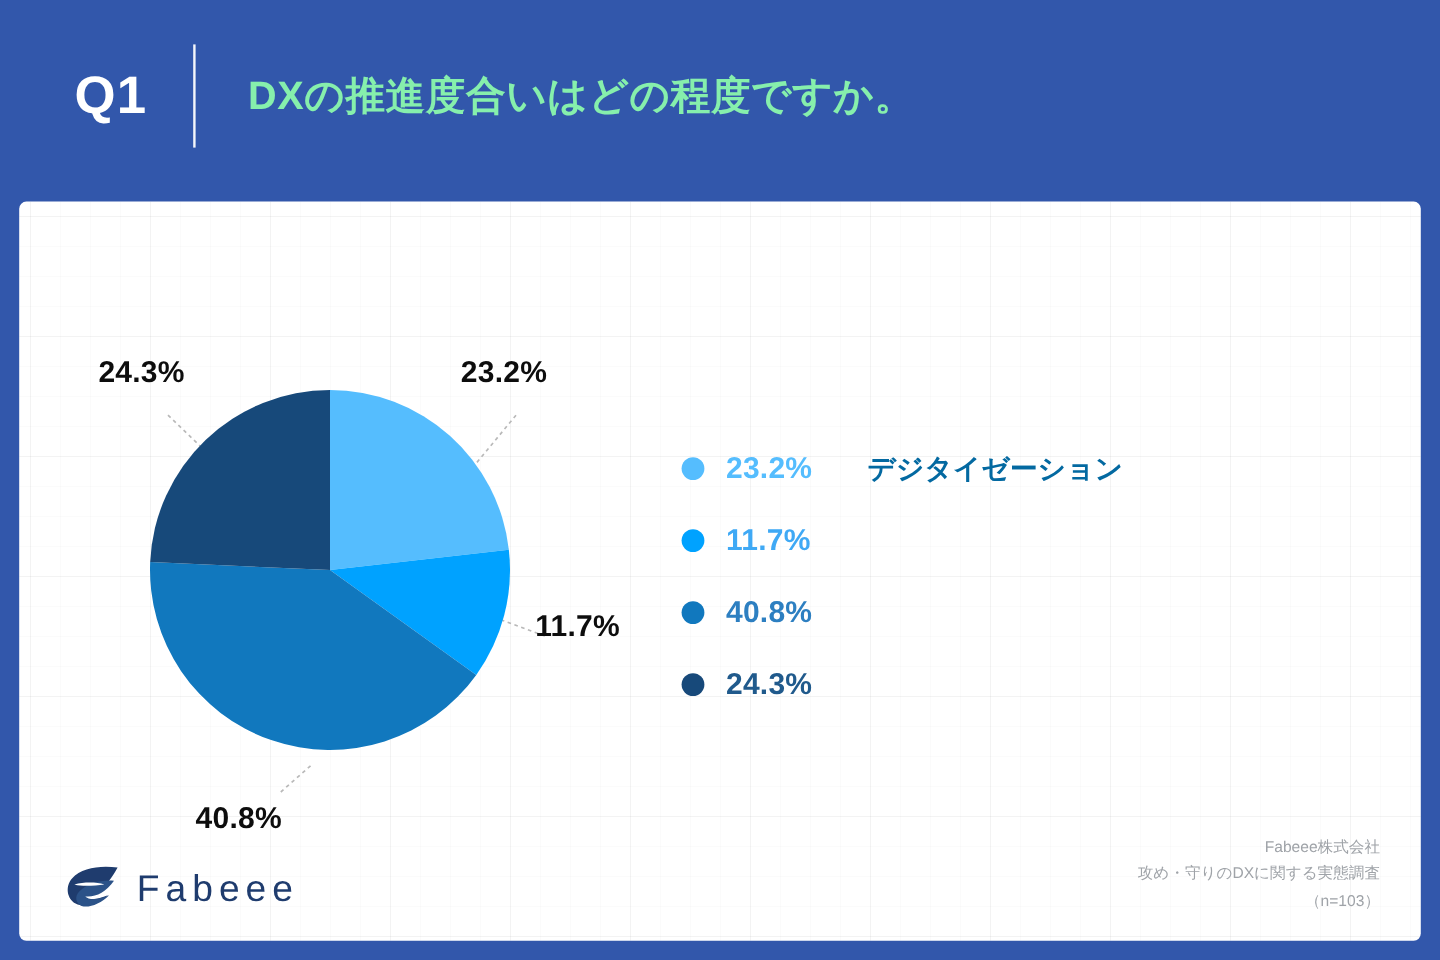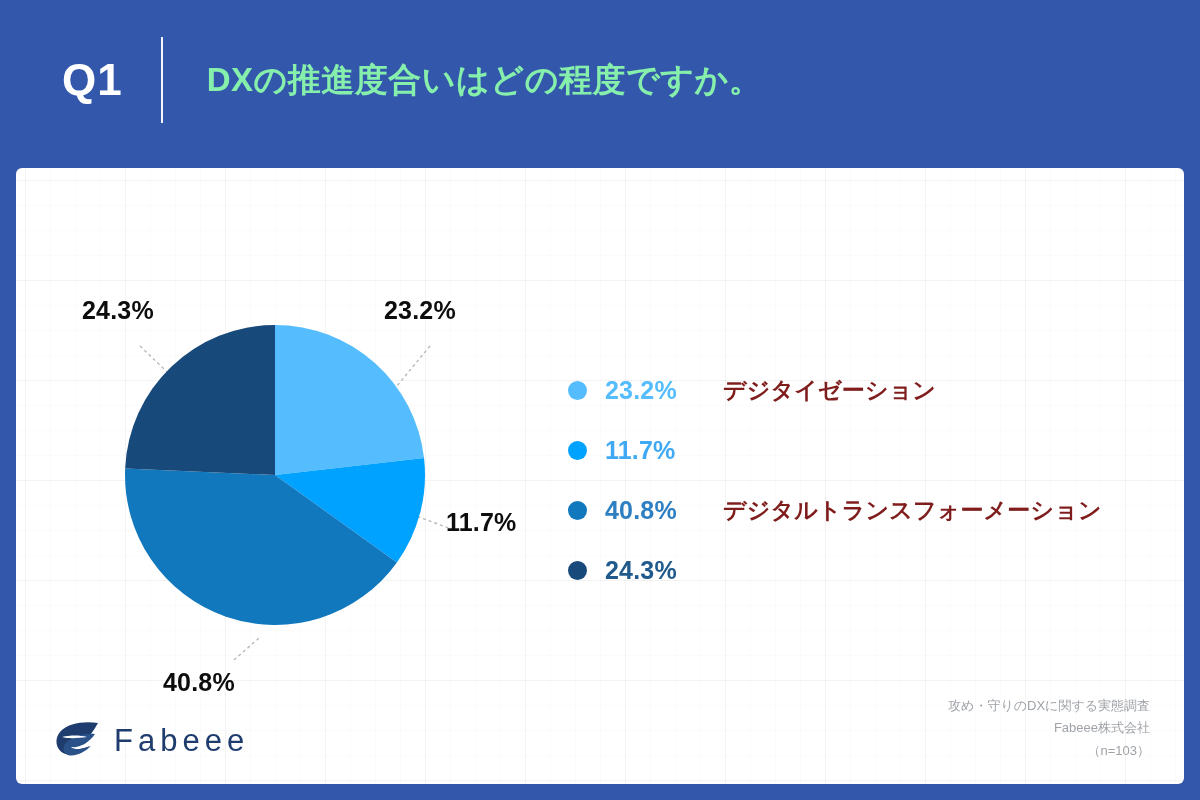--- a/index.html
+++ b/index.html
@@ -122,21 +122,21 @@
     width: 118px;
     margin-left: 18px;
     font-size: 25px;
     font-weight: bold;
     letter-spacing: 0.2px;
     flex: 0 0 auto;
   }
   .legend-name {
     font-size: 23px;
     font-weight: bold;
-    color: #7f1d1d;
+    color: #0369a1;
     letter-spacing: 0.2px;
     white-space: nowrap;
   }
 
   
   .logo {
     position: absolute;
     left: 38px;
     bottom: 24px;
     display: flex;
@@ -211,39 +211,38 @@
       </div>
 
       <div class="legend-row">
         <span class="legend-dot" style="background:#00A2FF"></span>
         <span class="legend-pct" style="color:#3FA9F5">11.7%</span>
       </div>
 
       <div class="legend-row">
         <span class="legend-dot" style="background:#1178BE"></span>
         <span class="legend-pct" style="color:#2D7FC1">40.8%</span>
-        <span class="legend-name">デジタルトランスフォーメーション</span>
       </div>
 
       <div class="legend-row">
         <span class="legend-dot" style="background:#17497A"></span>
         <span class="legend-pct" style="color:#205A8C">24.3%</span>
       </div>
 
     </div>
 
     <div class="logo">
       <svg class="logo-mark" viewBox="0 0 46 40">
         <path d="M44 3 C30 1 14 3 6 12 C0 19 2 29 9 33 C16 37 28 34 36 26 C26 30 16 31 12 27 C22 28 34 22 44 3 Z" fill="#1F3C6E"></path>
         <path d="M41 14 C30 13 19 16 12 23 C8 27 9 33 14 35 C20 37 30 33 37 26 C28 30 20 30 17 27 C25 28 34 24 41 14 Z" fill="#2B5288"></path>
         <path d="M8 17 C16 15 26 15 33 17 C25 18 15 19 8 17 Z" fill="#ffffff"></path>
       </svg>
       <div class="logo-text">Fabeee</div>
     </div>
 
     <div class="footer-note">
+      <div>Fabeee株式会社</div>
       <div>攻め・守りのDXに関する実態調査</div>
-      <div>Fabeee株式会社</div>
       <div>（n=103）</div>
     </div>
 
   </div>
 </div>
 
 </body></html>

